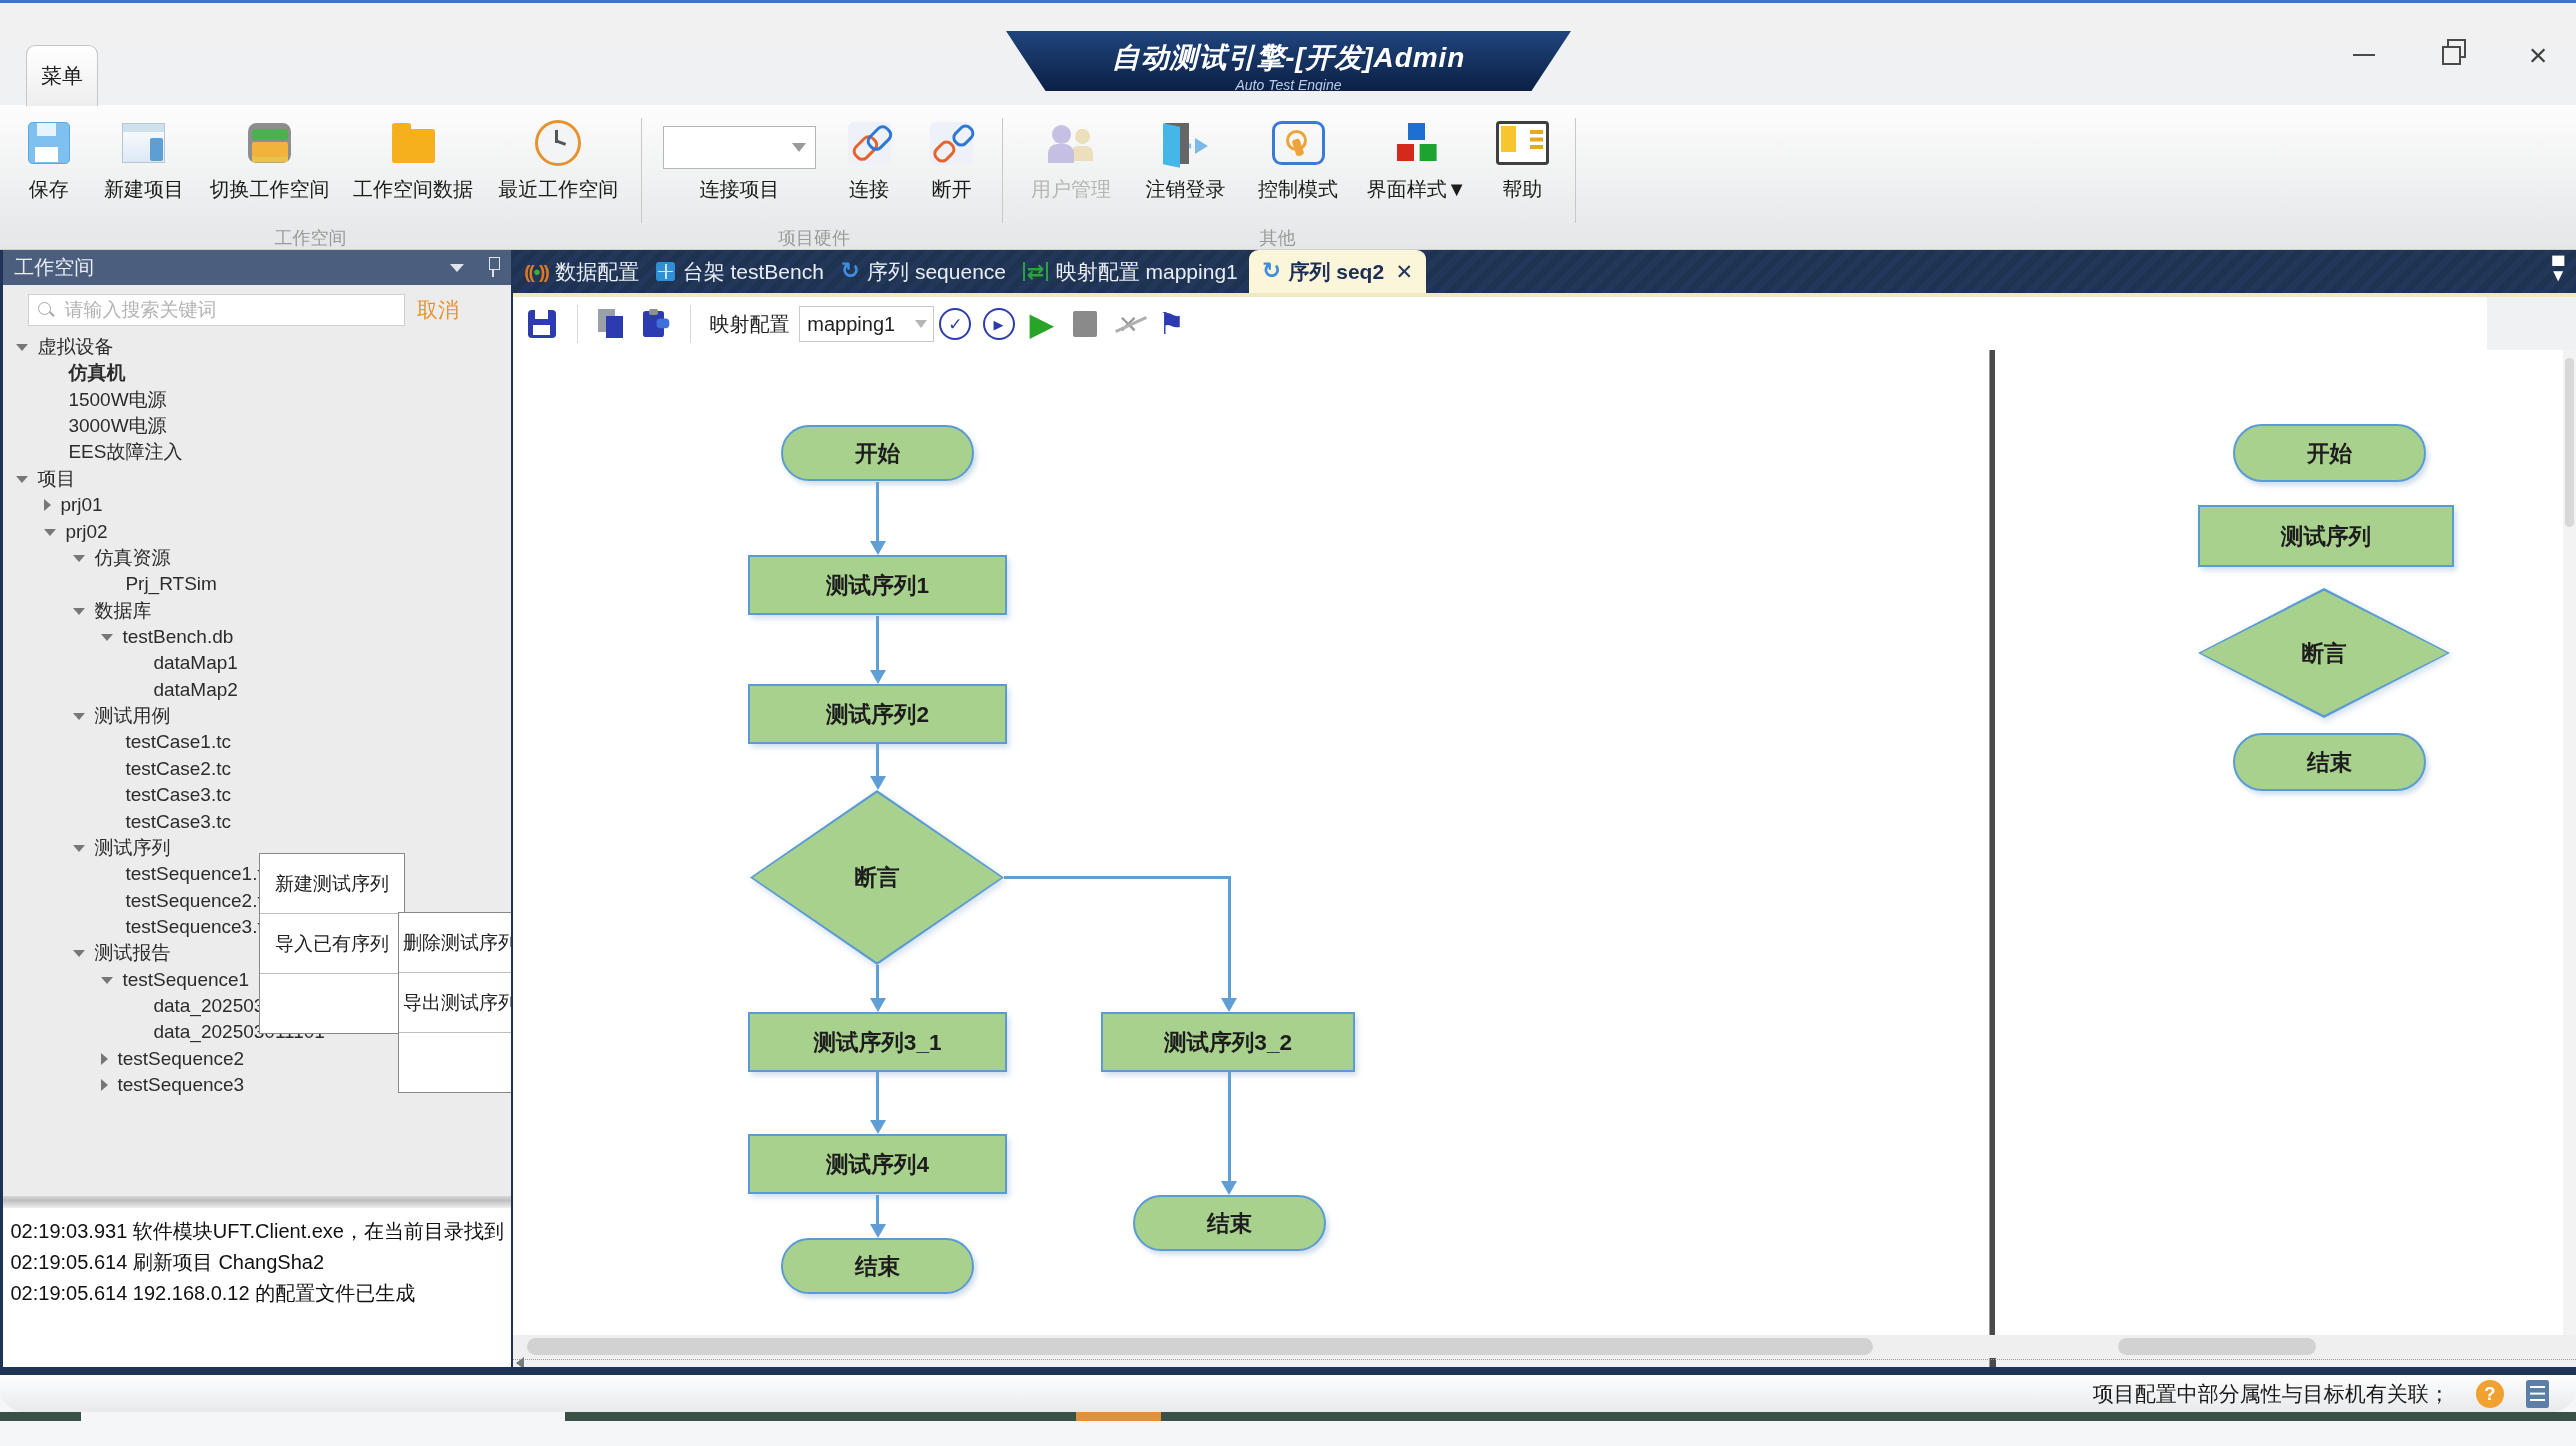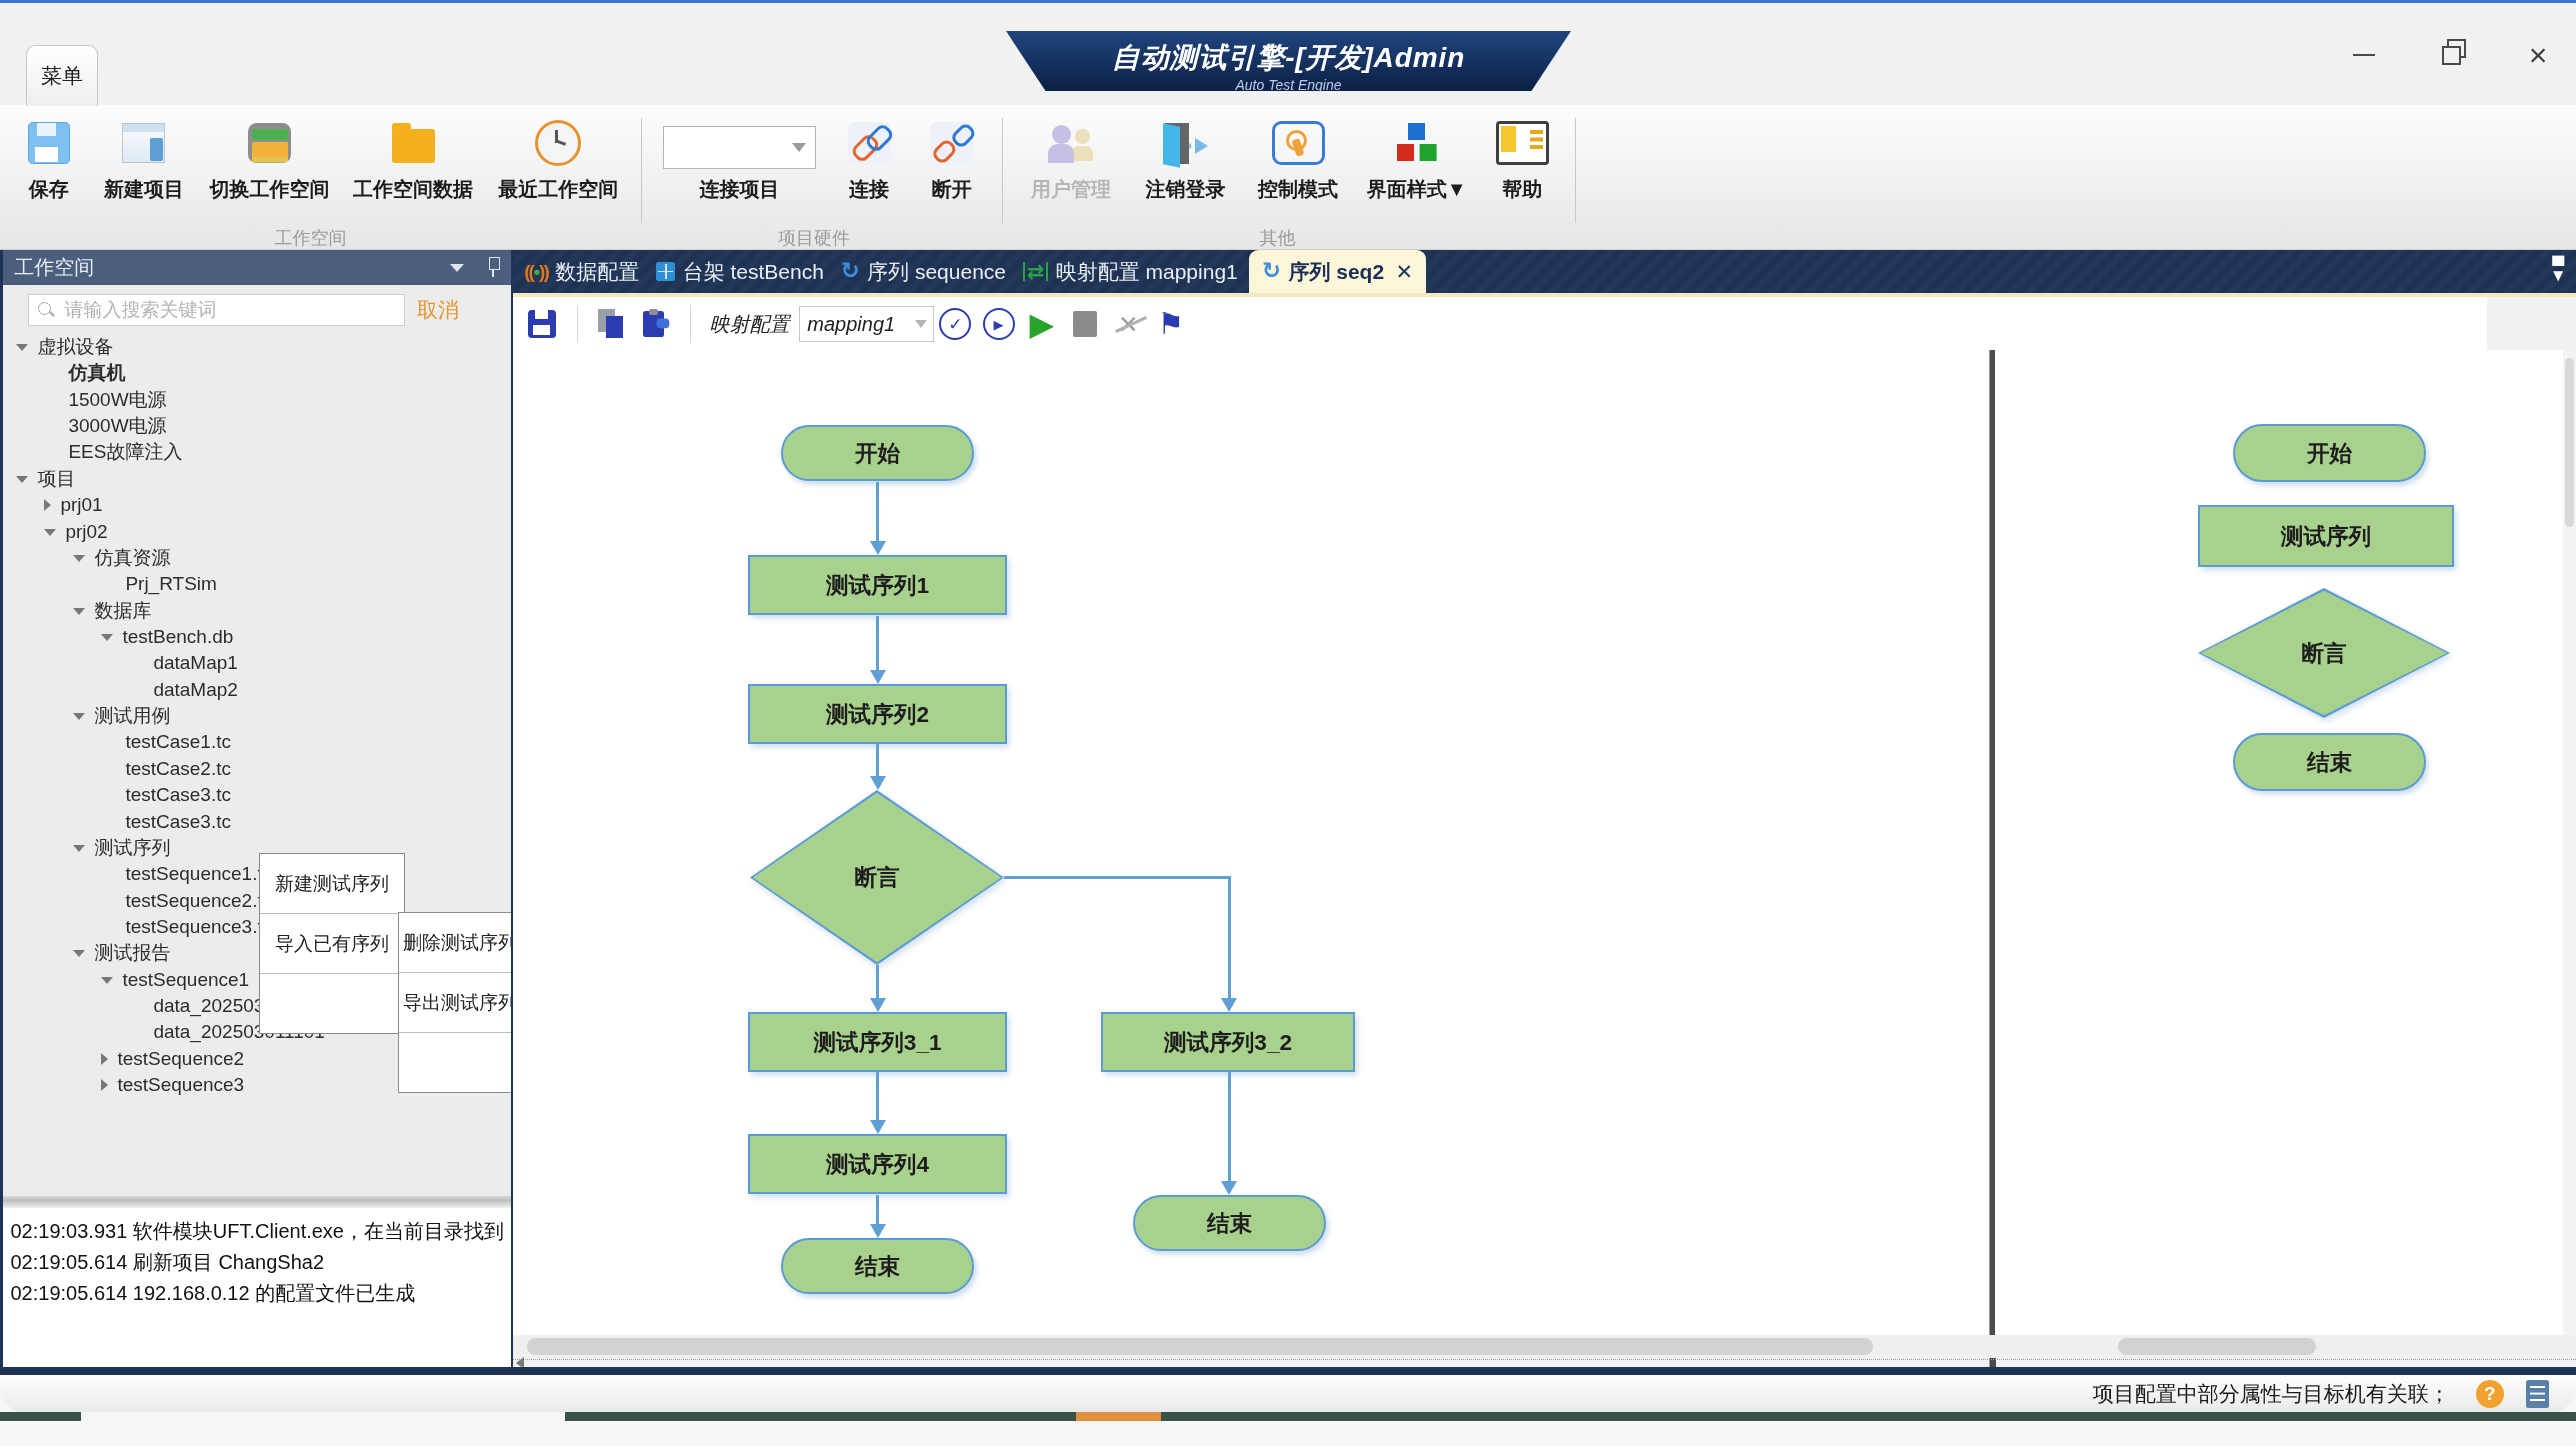--- a/index.html
+++ b/index.html
@@ -22,21 +22,21 @@
   .wc-close{font-size:32px;color:#3f3f3f;line-height:1;}
 
   
   .menutab{position:absolute;left:26px;top:45px;width:70px;height:60px;background:linear-gradient(#ffffff,#eeeeee);
            border:0.9px solid #c6c6c6;border-bottom:none;border-radius:9.4px 9.4px 0 0;display:flex;align-items:center;justify-content:center;
            font-size:21px;color:#222;z-index:4;}
   .ribbon{position:absolute;left:0;top:105px;width:2576px;height:144px;background:linear-gradient(#fdfdfd,#e4e6e7);border-bottom:0.9px solid #cfcfcf;}
   .rb-row{position:absolute;left:7.5px;top:9.4px;display:flex;align-items:flex-start;}
   .rb-item{display:flex;flex-direction:column;align-items:center;justify-content:flex-start;margin:0 3.8px;}
   .rb-item .ic{height:58px;display:flex;align-items:center;justify-content:center;}
-  .rb-item .lb{font-size:20px;color:#1c1c1c;white-space:nowrap;margin-top:3.8px;font-weight:bold;}
+  .rb-item .lb{font-size:20px;color:#1c1c1c;white-space:nowrap;margin-top:3.8px;}
   .rb-item.disabled .lb{color:#b5b5b5;}
   .rb-sep{width:0.9px;height:105px;background:#c8c8c8;margin:3.8px 9.4px 0 9.4px;}
   .rb-groups{position:absolute;left:0;top:121px;width:2576px;height:22.6px;font-size:18px;color:#9a9a9a;}
   .rb-groups span{position:absolute;text-align:center;}
 
   
   .i-floppy{width:40px;height:40px;background:#7ec0f0;border:1.9px solid #5aa6dd;border-radius:4.7px;position:relative;}
   .i-floppy:before{content:"";position:absolute;left:8.5px;top:0;width:19px;height:13px;background:#e8f4fd;}
   .i-floppy:after{content:"";position:absolute;left:6.6px;bottom:1.9px;width:22.6px;height:15px;background:#ffffff;}
   .i-window{width:41px;height:38px;background:linear-gradient(#fdfdfd,#dce9f5);border:1.9px solid #b9c6d2;position:relative;}
@@ -112,21 +112,21 @@
   
   .g-signal{color:#e07820;font-weight:bold;font-size:19px;letter-spacing:-1.9px;}
   .g-signal b{color:#3fae3f;font-size:13px;vertical-align:1.9px;}
   .g-bench{width:19px;height:19px;background:#2e8fd4;border-radius:2.8px;position:relative;}
   .g-bench:before{content:"";position:absolute;left:8.5px;top:1.9px;width:1.9px;height:15px;background:#cfe6f8;}
   .g-bench:after{content:"";position:absolute;left:1.9px;top:8.5px;width:15px;height:1.9px;background:#cfe6f8;}
   .g-seq{color:#3e8edd;font-size:22.6px;font-weight:bold;line-height:1;}
   .g-map{color:#27a344;font-size:21px;font-weight:bold;border-left:2.8px solid #27a344;border-right:2.8px solid #27a344;padding:0 1.9px;line-height:19px;}
 
   
-  .etoolbar{position:absolute;left:513px;top:297px;width:1974px;height:54px;background:#fff;border-bottom:0.9px solid #ddd;display:flex;align-items:center;font-style:italic;}
+  .etoolbar{position:absolute;left:513px;top:297px;width:1974px;height:54px;background:#fff;border-bottom:0.9px solid #ddd;display:flex;align-items:center;}
   .et-sep{width:0.9px;height:38px;background:#d8d8d8;margin:0 13px;}
   .et-btn{display:flex;align-items:center;justify-content:center;min-width:32px;height:41px;margin:0 5.6px;}
   .e-floppy{width:28px;height:28px;background:#2d3bb0;border-radius:3.8px;position:relative;}
   .e-floppy:before{content:"";position:absolute;left:6.6px;top:0;width:13px;height:8.5px;background:#fff;}
   .e-floppy:after{content:"";position:absolute;left:4.7px;bottom:2.8px;width:17px;height:10.4px;background:#fff;}
   .e-copy{width:28px;height:30px;position:relative;}
   .e-copy:before{content:"";position:absolute;left:0;top:0;width:17px;height:22.6px;background:#9aa0a8;}
   .e-copy:after{content:"";position:absolute;left:7.5px;top:6.6px;width:17px;height:22.6px;background:#2d3bb0;}
   .e-paste{width:28px;height:30px;position:relative;}
   .e-paste:before{content:"";position:absolute;left:1.9px;top:1.9px;width:21px;height:26px;background:#2d3bb0;border-radius:2.8px;}

